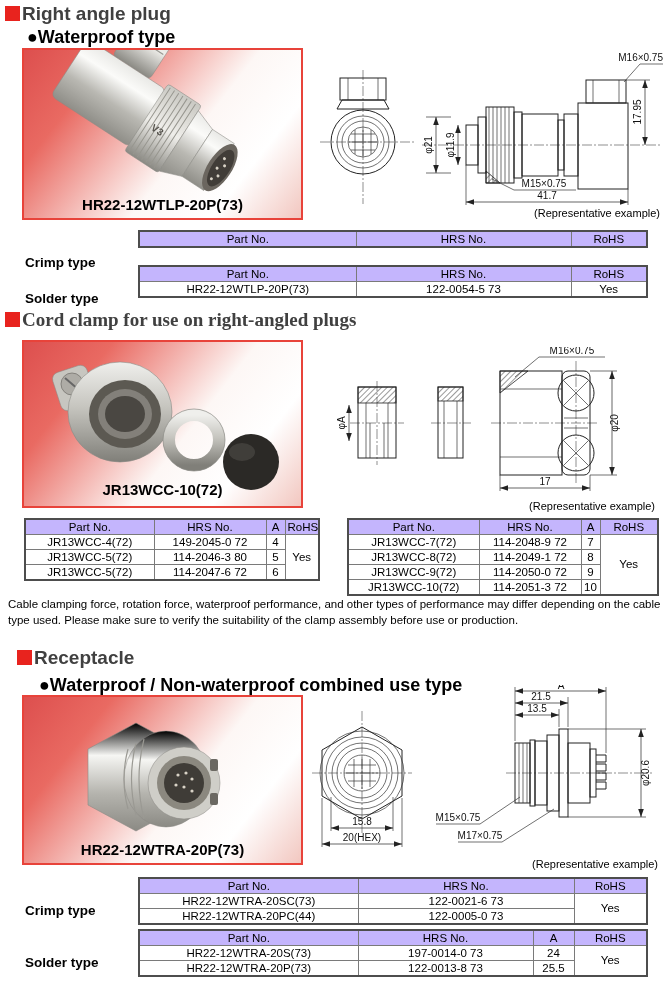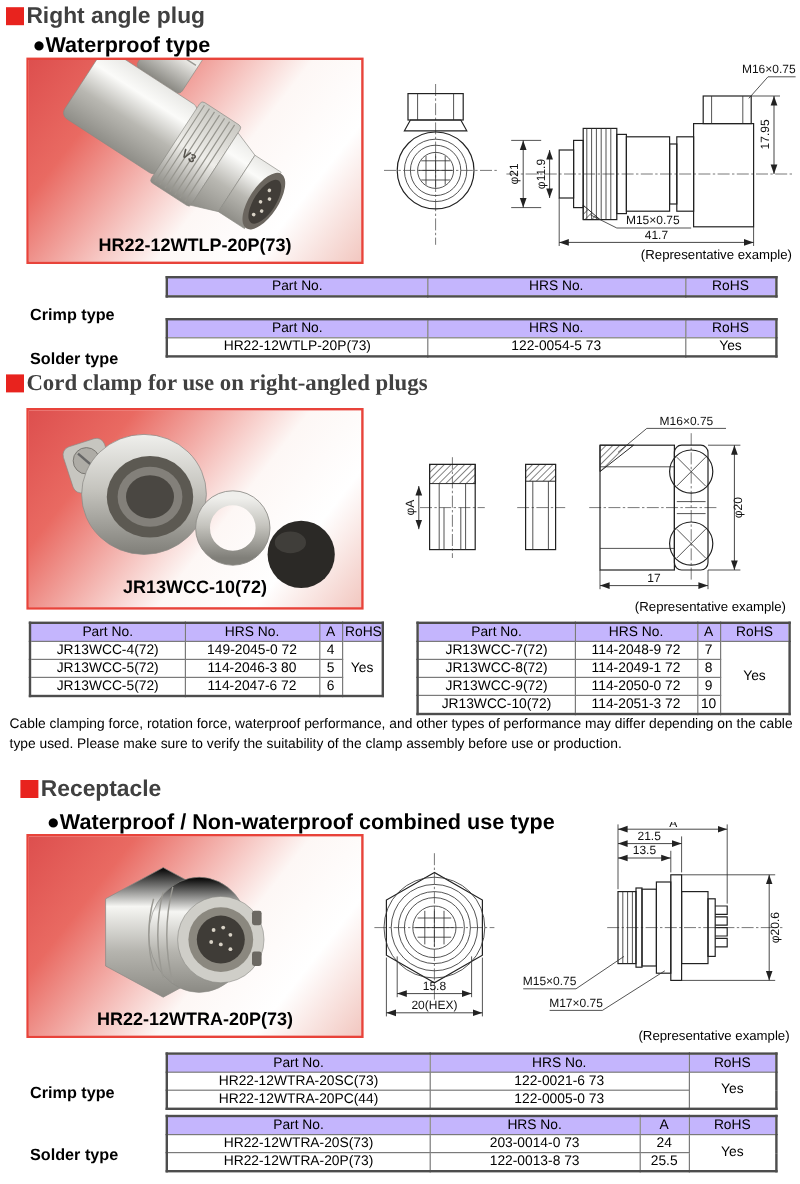--- a/index.html
+++ b/index.html
@@ -464,21 +464,21 @@
       </colgroup>
     <tbody>
         <tr>
       <th>Part No.</th>
       <th>HRS No.</th>
       <th>A</th>
       <th>RoHS</th>
     </tr>
     <tr>
       <td>HR22-12WTRA-20S(73)</td>
-      <td>203-0014-0 73</td>
+      <td>197-0014-0 73</td>
       <td>24</td>
       <td rowspan="2">Yes</td>
     </tr>
     <tr>
       <td>HR22-12WTRA-20P(73)</td>
       <td>122-0013-8 73</td>
       <td>25.5</td>
     </tr>
   </tbody>
     </table>

